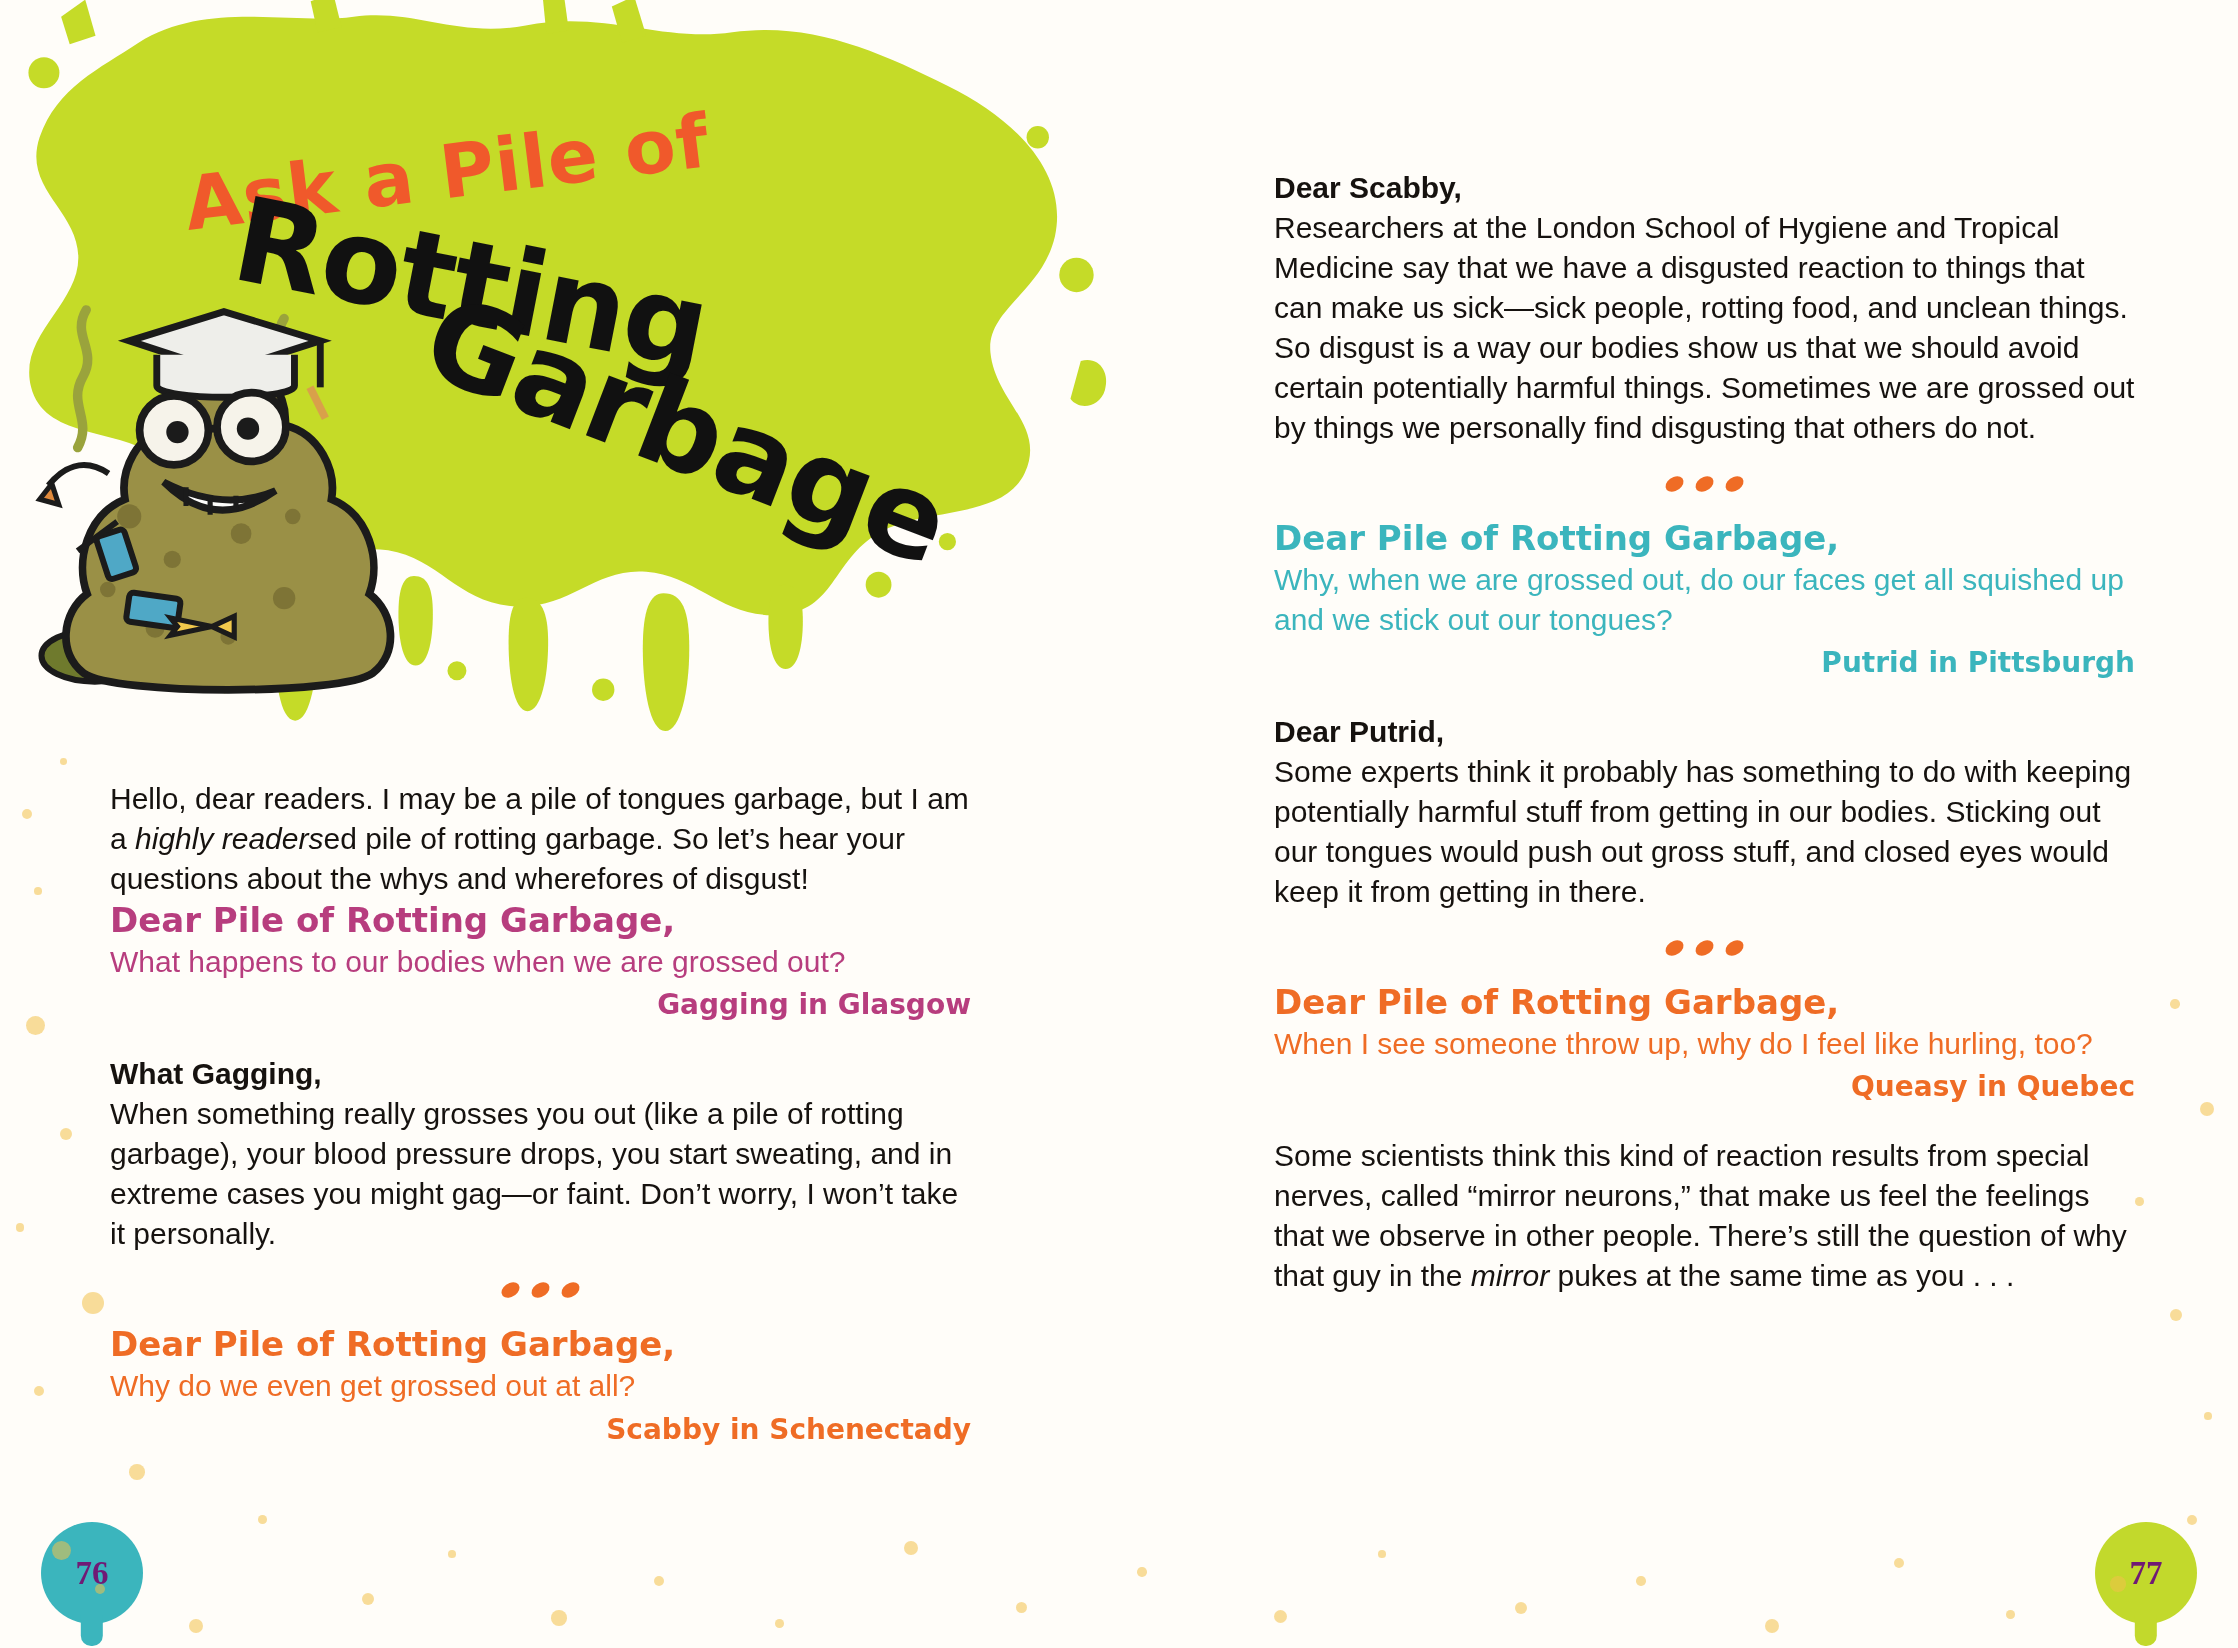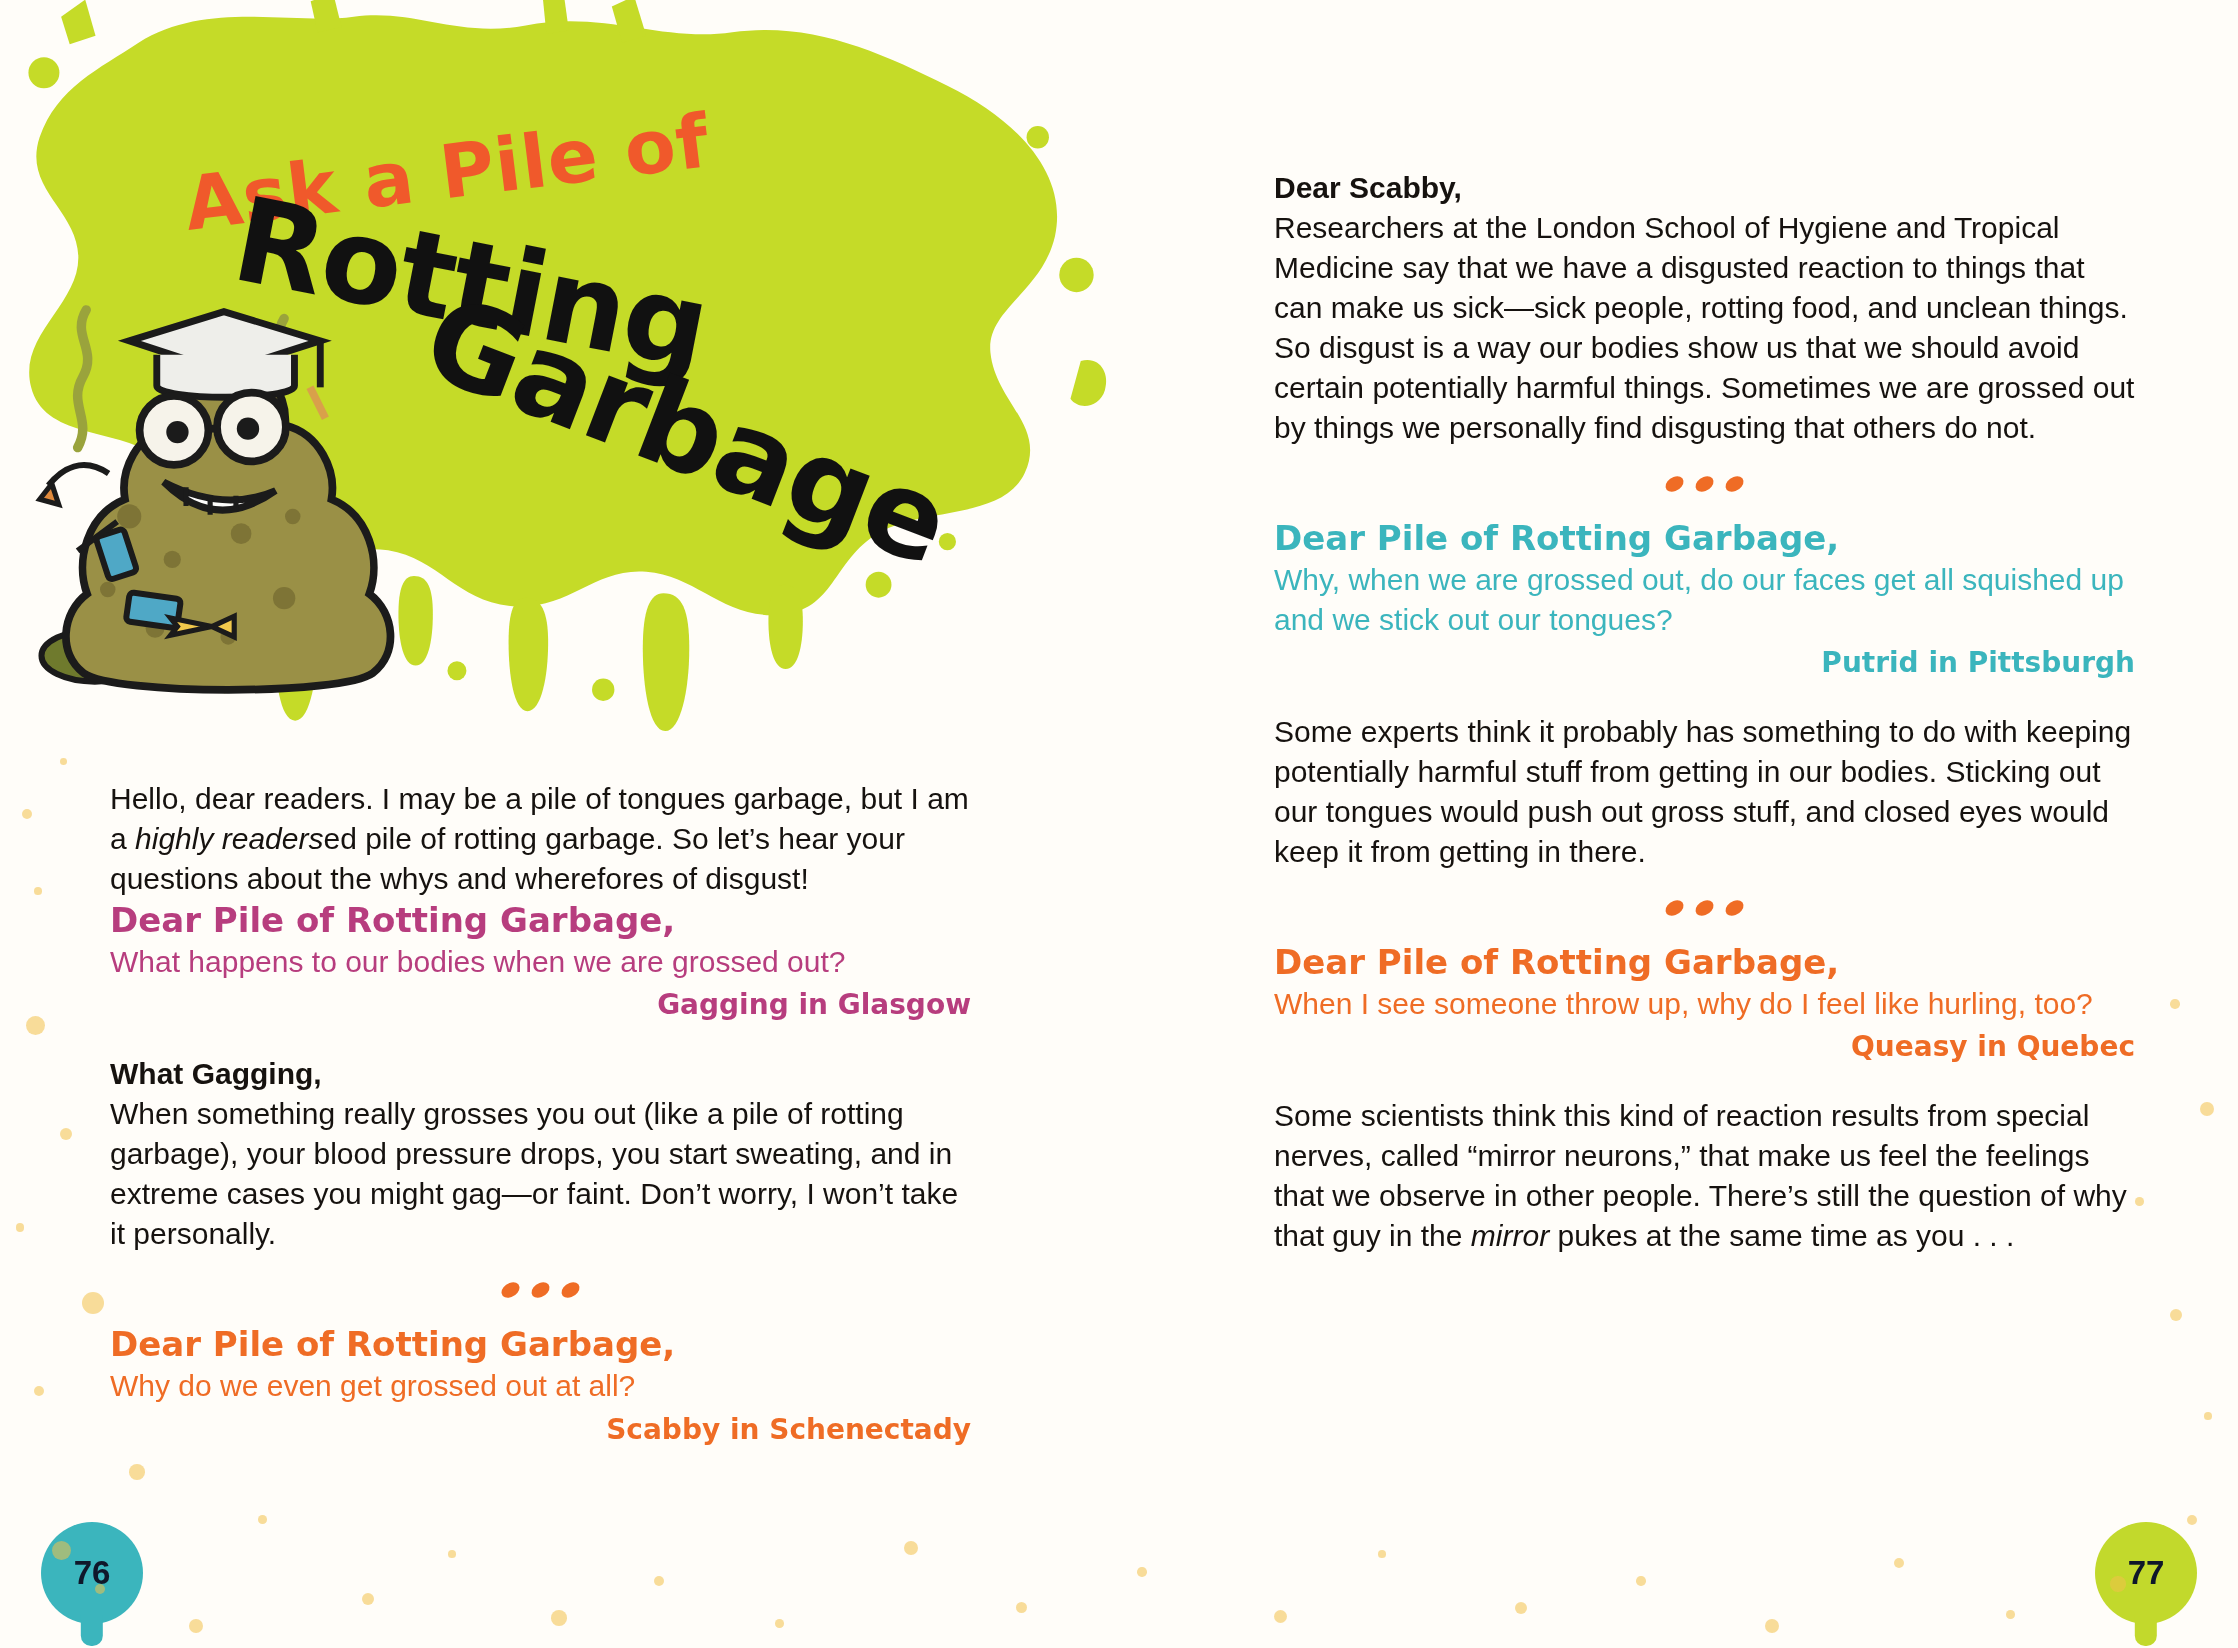--- a/index.html
+++ b/index.html
@@ -161,24 +161,24 @@
 
   
   .pagenum {
     position: absolute;
     bottom: 24px;
     width: 102px; height: 102px;
     border-radius: 50%;
     display: flex;
     align-items: center;
     justify-content: center;
-    color: #0f172a;
+    color: #701a75;
     font-weight: bold;
     font-size: 33px;
-    font-family: Liberation Sans, sans-serif;
+    font-family: Liberation Serif, serif;
     text-align: center;
   }
   .pagenum.left  { left: 41px;  background: #3bb5bd; }
   .pagenum.right { right: 41px; background: #c2d92c; }
   .pagenum .drip {
     position: absolute;
     bottom: -22.4px; left: 50%;
     transform: translateX(-50%);
     width: 22.4px; height: 31px;
     border-radius: 0 0 10.3px 10.3px;
@@ -340,20 +340,21 @@
         <span></span>
       </div>
 
       <div class="block c-teal">
         <p class="salutation">Dear Pile of Rotting Garbage,</p>
         <p class="question">Why, when we are grossed out, do our faces get all squished up and we stick out our tongues?</p>
         <p class="signature">Putrid in Pittsburgh</p>
       </div>
 
       <div class="block">
+        <p class="answer-head">Dear Putrid,</p>
         <p class="body">Some experts think it probably has something to do with keeping potentially harmful stuff from getting in our bodies. Sticking out our tongues would push out gross stuff, and closed eyes would keep it from getting in there.</p>
       </div>
 
       <div class="dots">
         <span></span>
         <span></span>
         <span></span>
       </div>
 
       <div class="block c-orange">

